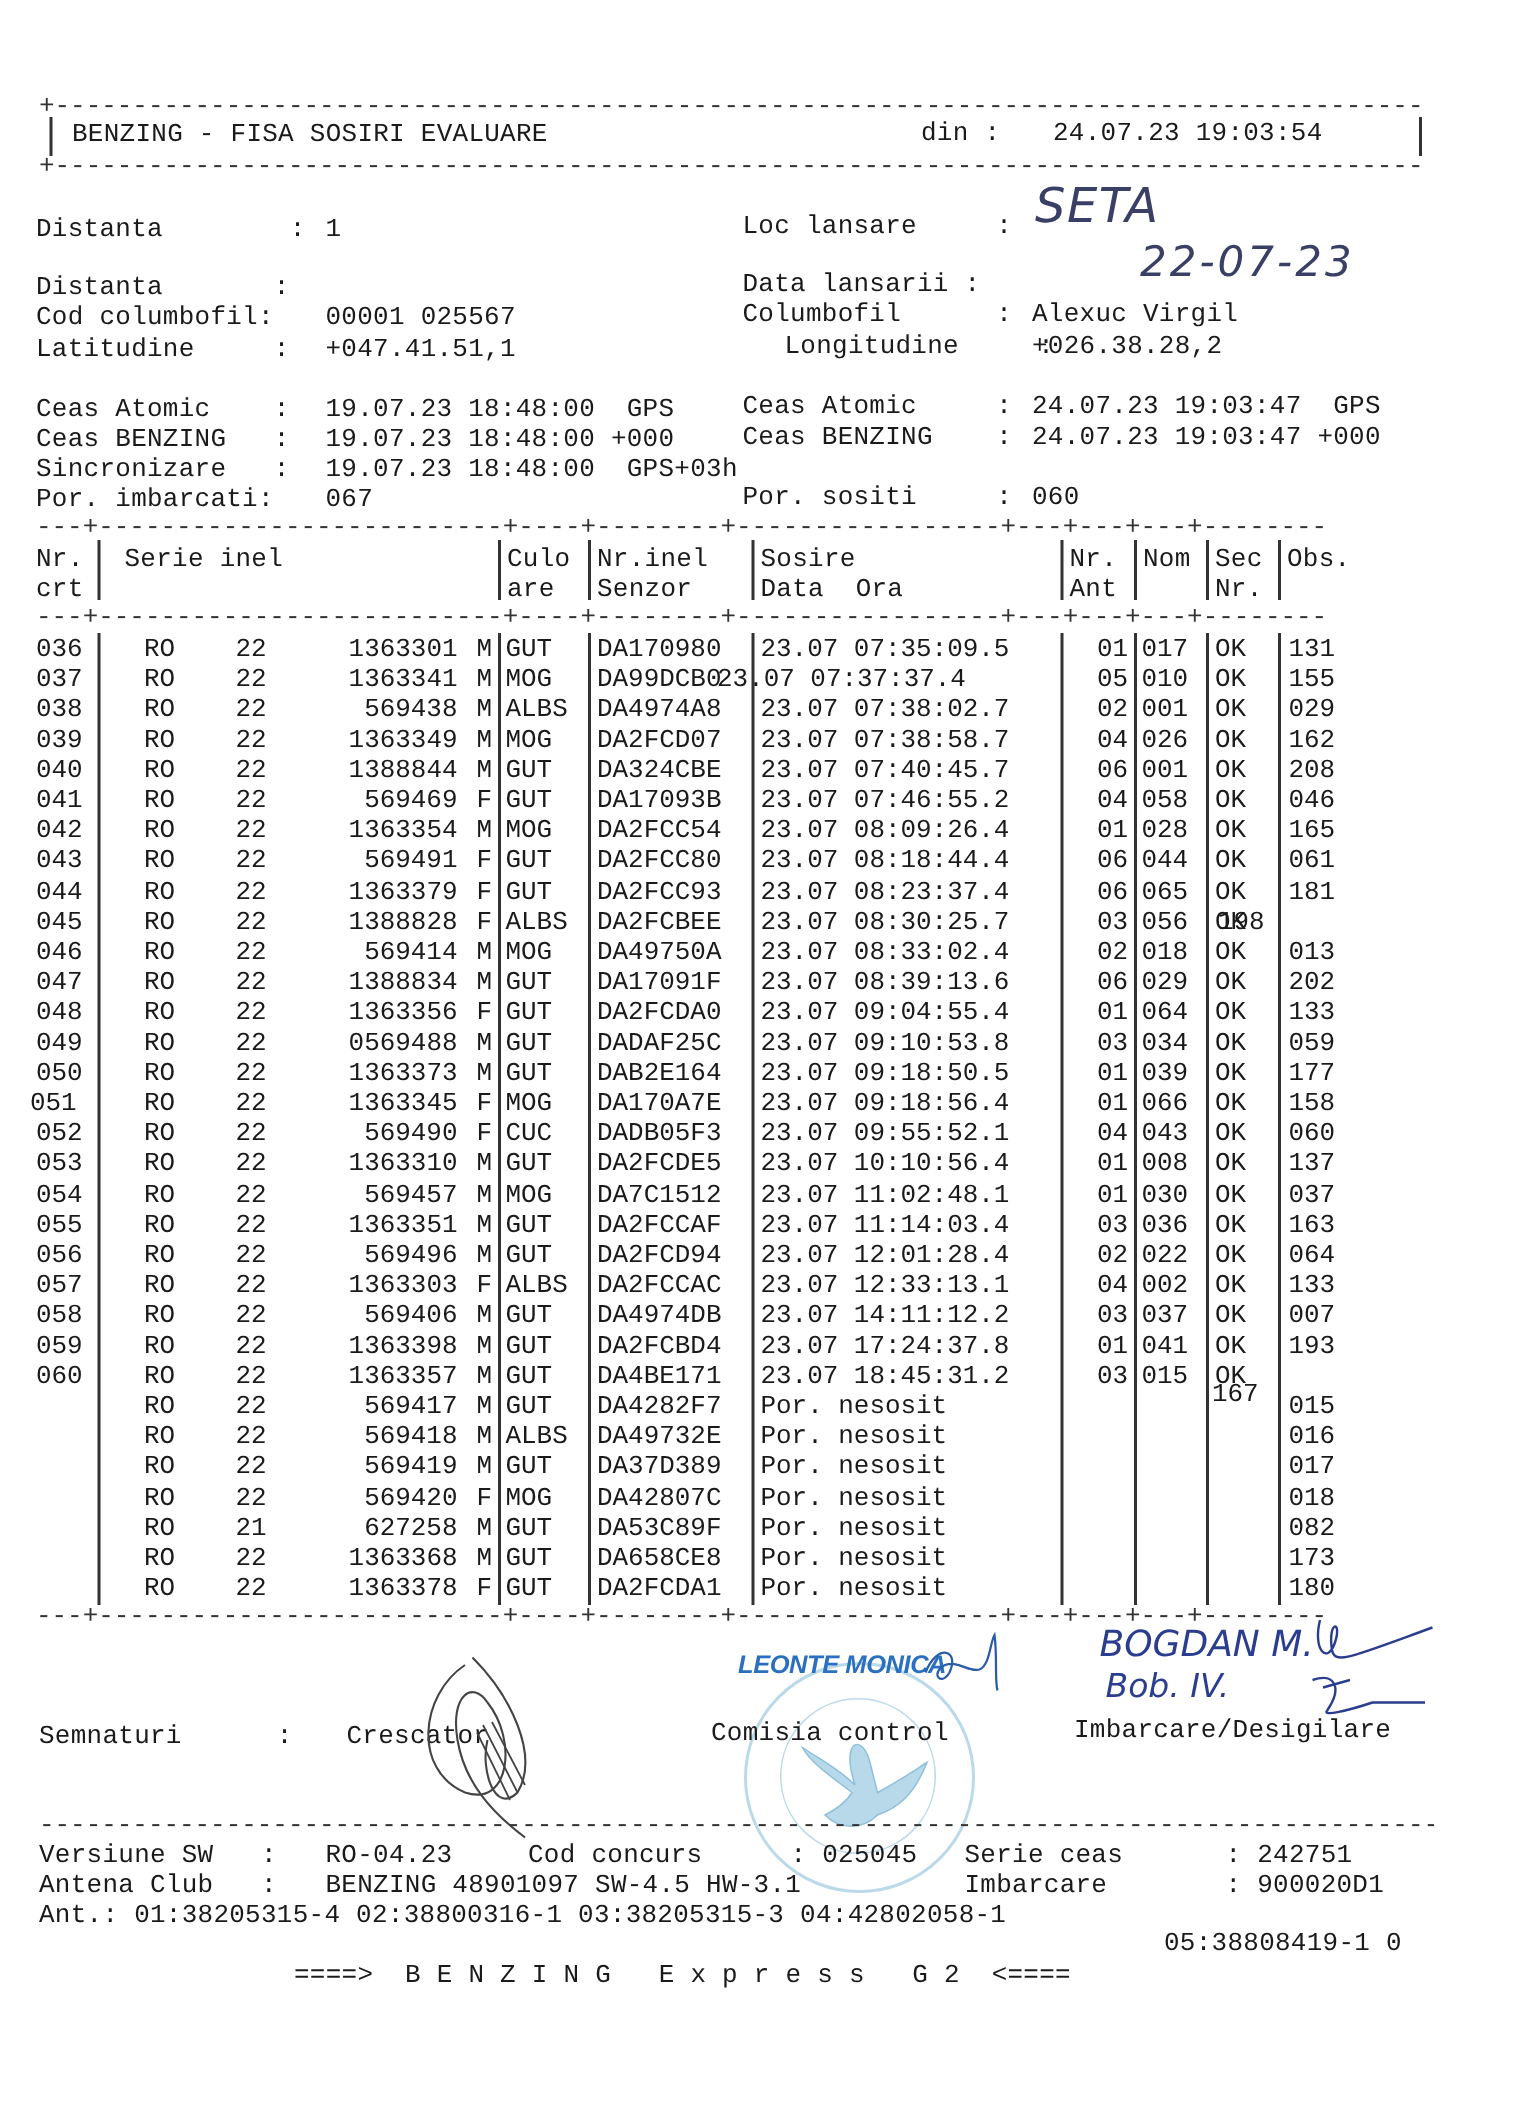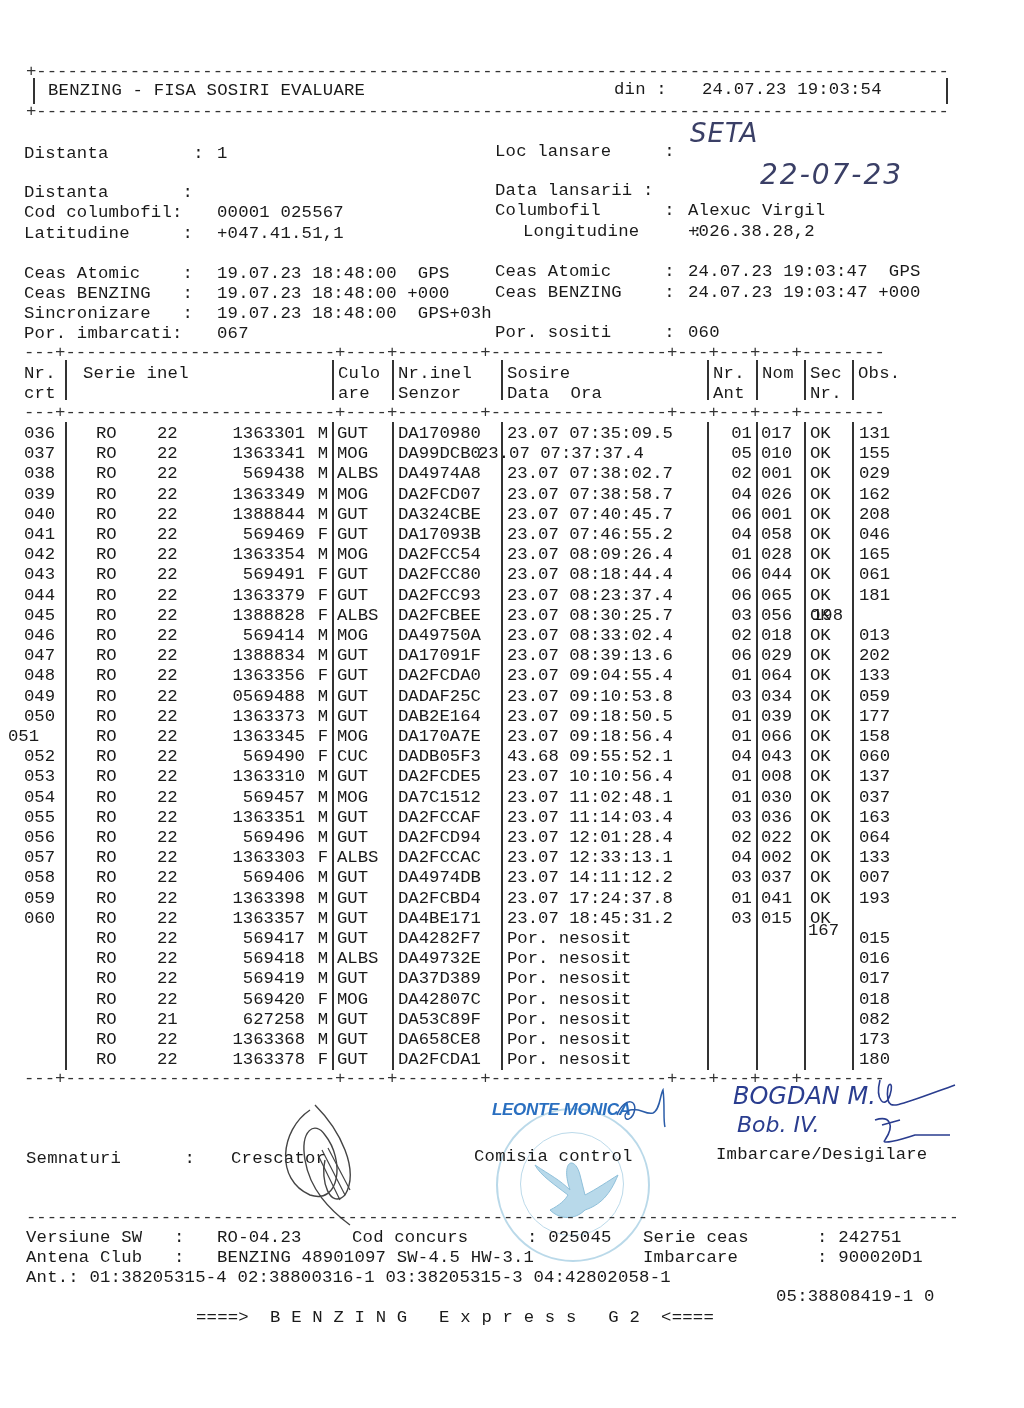--- a/index.html
+++ b/index.html
@@ -40,21 +40,21 @@
 <div class="ln" style="left:24px; top:264px;">Ceas Atomic    :</div>
 <div class="ln" style="left:217px; top:264px;">19.07.23 18:48:00  GPS</div>
 <div class="ln" style="left:24px; top:284px;">Ceas BENZING   :</div>
 <div class="ln" style="left:217px; top:284px;">19.07.23 18:48:00 +000</div>
 <div class="ln" style="left:24px; top:304px;">Sincronizare   :</div>
 <div class="ln" style="left:217px; top:304px;">19.07.23 18:48:00  GPS+03h</div>
 <div class="ln" style="left:24px; top:324px;">Por. imbarcati:</div>
 <div class="ln" style="left:217px; top:324px;">067</div>
 
 <div class="ln" style="left:495px; top:142px;">Loc lansare     :</div>
-<div class="hand" style="left:690px; top:118px; font-size:26px; letter-spacing:1px;">SETA</div>
+<div class="hand" style="left:690px; top:118px; font-size:32px; letter-spacing:1px;">SETA</div>
 <div class="ln" style="left:495px; top:181px;">Data lansarii :</div>
 <div class="hand" style="left:760px; top:158px; font-size:28px; letter-spacing:2px;">22-07-23</div>
 <div class="ln" style="left:495px; top:201px;">Columbofil      :</div>
 <div class="ln" style="left:688px; top:201px;">Alexuc Virgil</div>
 <div class="ln" style="left:495px; top:222px;margin-left:28px;">Longitudine     :</div>
 <div class="ln" style="left:688px; top:222px;">+026.38.28,2</div>
 <div class="ln" style="left:495px; top:262px;">Ceas Atomic     :</div>
 <div class="ln" style="left:688px; top:262px;">24.07.23 19:03:47  GPS</div>
 <div class="ln" style="left:495px; top:283px;">Ceas BENZING    :</div>
 <div class="ln" style="left:688px; top:283px;">24.07.23 19:03:47 +000</div>
@@ -286,42 +286,42 @@
       <div class="c r" style="left: 308px; width: 20px;">M</div>
       <div class="c" style="left: 337px; width: 55px;">GUT</div>
       <div class="c" style="left: 398px; width: 103px;">DAB2E164</div>
       <div class="c" style="left: 507px; width: 200px;">23.07 09:18:50.5</div>
       <div class="c r" style="left: 712px; width: 40px;">01</div>
       <div class="c" style="left: 761px; width: 43px;">039</div>
       <div class="c" style="left: 810px; width: 40px;">OK</div>
       <div class="c" style="left: 859px; width: 60px;">177</div>
     </div>
     <div class="row" style="top: 727px;">
-      <div class="c" style="left: 8px; width: 40px;">051</div>
+      <div class="c" style="left: 20px; width: 40px;">051</div>
       <div class="c" style="left: 96px; width: 30px;">RO</div>
       <div class="c" style="left: 157px; width: 24px;">22</div>
       <div class="c r" style="left: 193px; width: 112px;">1363345</div>
       <div class="c r" style="left: 308px; width: 20px;">F</div>
       <div class="c" style="left: 337px; width: 55px;">MOG</div>
       <div class="c" style="left: 398px; width: 103px;">DA170A7E</div>
       <div class="c" style="left: 507px; width: 200px;">23.07 09:18:56.4</div>
       <div class="c r" style="left: 712px; width: 40px;">01</div>
       <div class="c" style="left: 761px; width: 43px;">066</div>
       <div class="c" style="left: 810px; width: 40px;">OK</div>
       <div class="c" style="left: 859px; width: 60px;">158</div>
     </div>
     <div class="row" style="top: 747.2px;">
       <div class="c" style="left: 24px; width: 40px;">052</div>
       <div class="c" style="left: 96px; width: 30px;">RO</div>
       <div class="c" style="left: 157px; width: 24px;">22</div>
       <div class="c r" style="left: 193px; width: 112px;">569490</div>
       <div class="c r" style="left: 308px; width: 20px;">F</div>
       <div class="c" style="left: 337px; width: 55px;">CUC</div>
       <div class="c" style="left: 398px; width: 103px;">DADB05F3</div>
-      <div class="c" style="left: 507px; width: 200px;">43.68 09:55:52.1</div>
+      <div class="c" style="left: 507px; width: 200px;">23.07 09:55:52.1</div>
       <div class="c r" style="left: 712px; width: 40px;">04</div>
       <div class="c" style="left: 761px; width: 43px;">043</div>
       <div class="c" style="left: 810px; width: 40px;">OK</div>
       <div class="c" style="left: 859px; width: 60px;">060</div>
     </div>
     <div class="row" style="top: 767.4px;">
       <div class="c" style="left: 24px; width: 40px;">053</div>
       <div class="c" style="left: 96px; width: 30px;">RO</div>
       <div class="c" style="left: 157px; width: 24px;">22</div>
       <div class="c r" style="left: 193px; width: 112px;">1363310</div>

